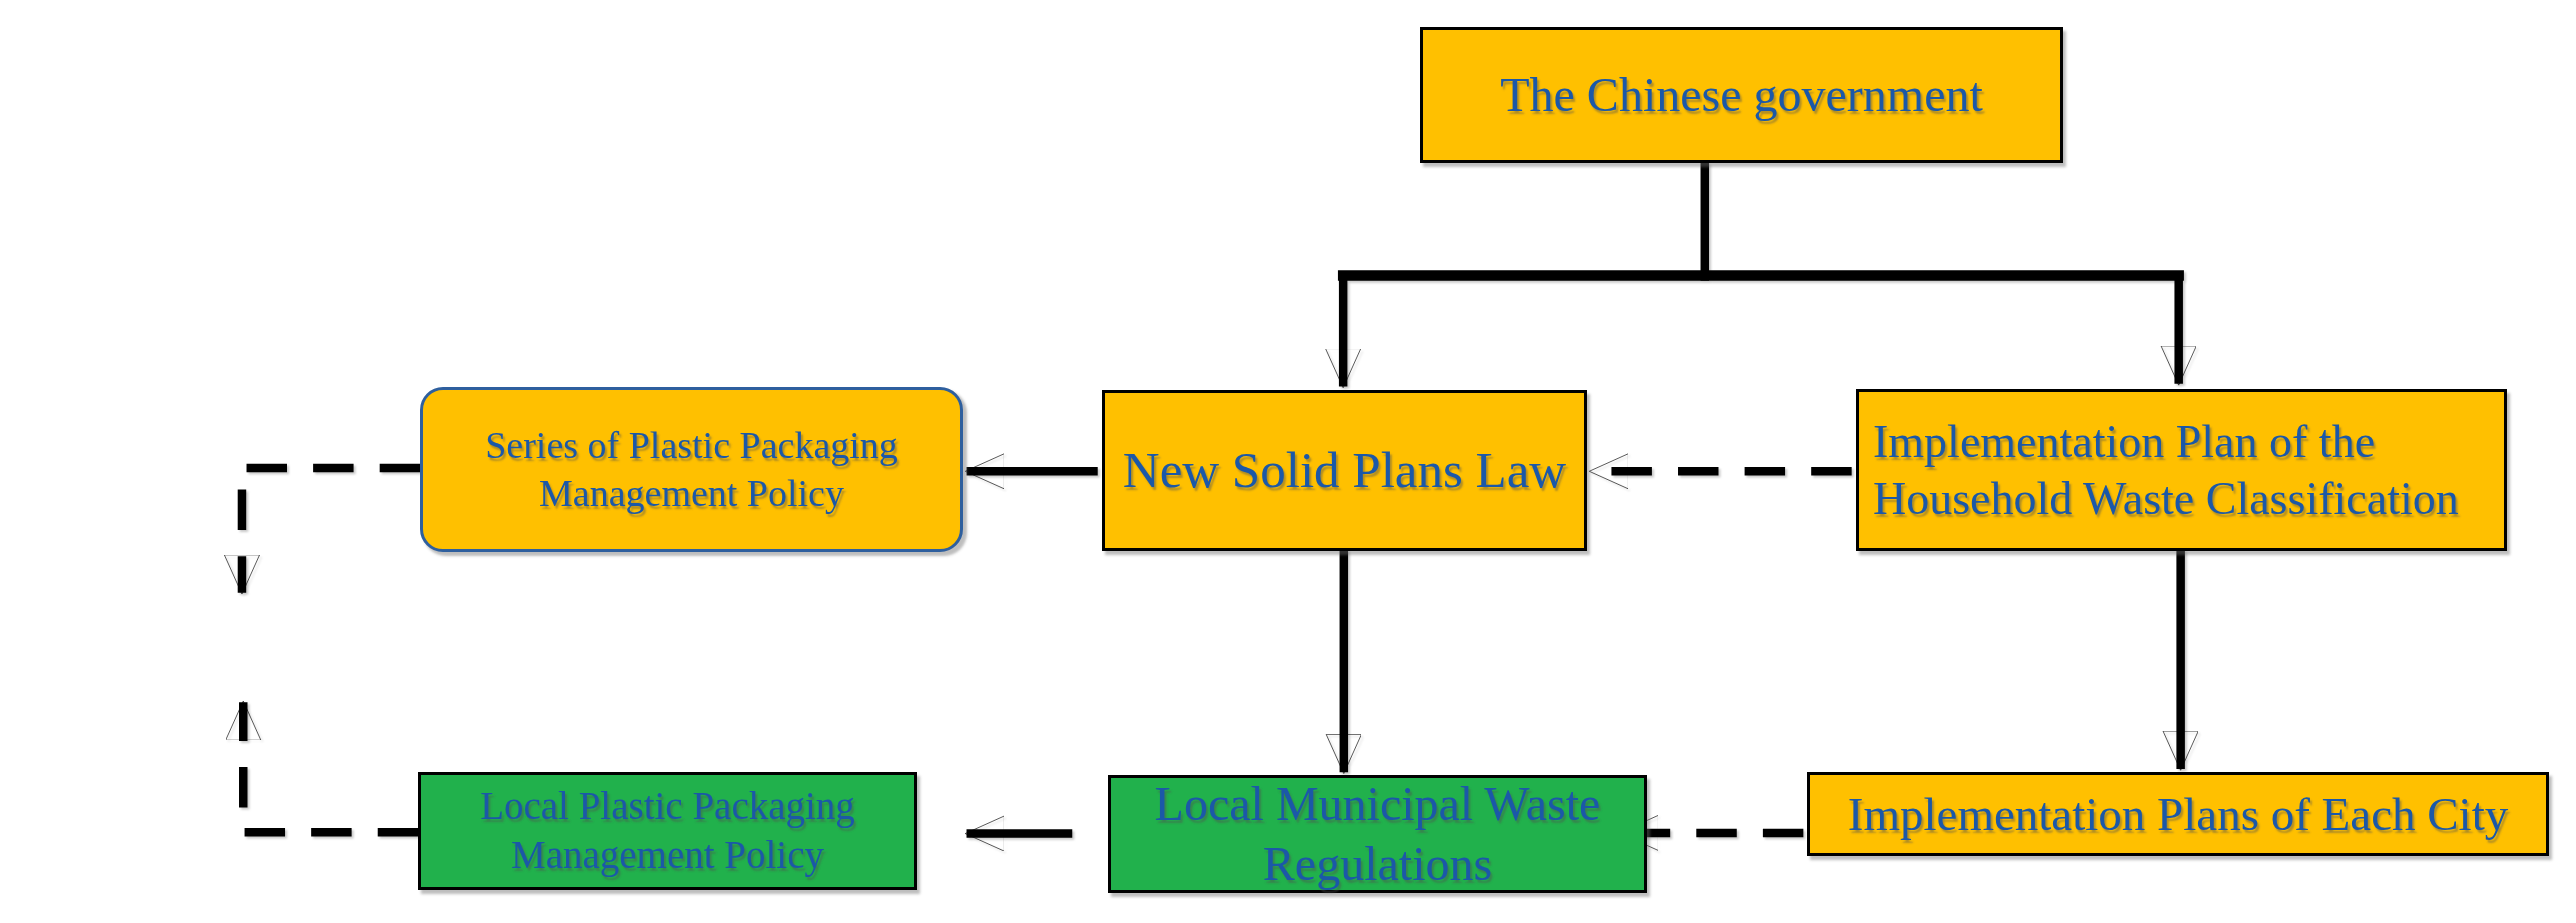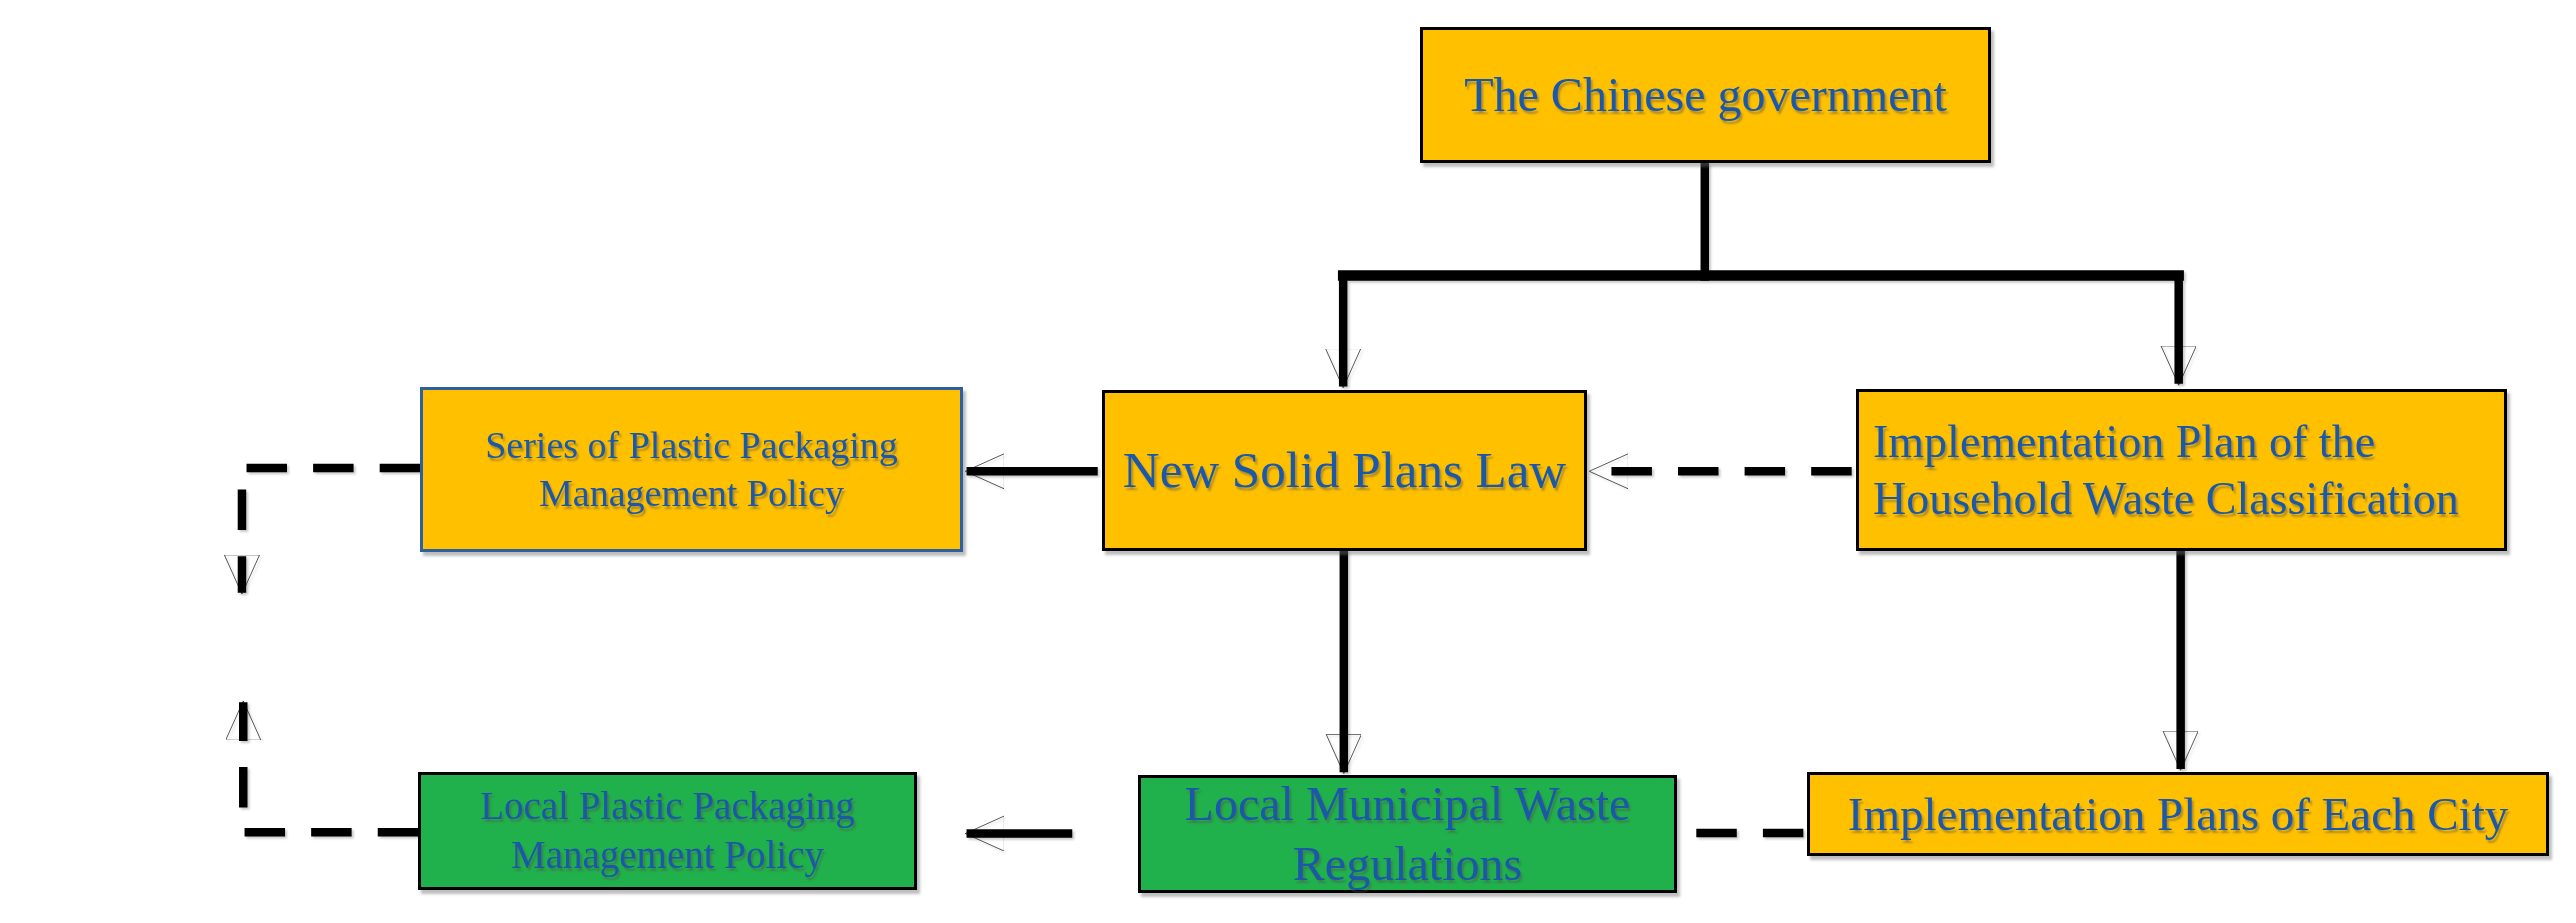--- a/index.html
+++ b/index.html
@@ -31,29 +31,29 @@
     border:3.9px solid var(--border-black);
     box-shadow:3.3px 3.9px 2.6px rgba(110,110,110,0.45);
     white-space:pre-line;
     line-height:1.25;
     text-shadow:2px 2.6px 2px rgba(80,80,80,0.45);
   }
   .node-yellow{background:var(--box-yellow);}
   .node-green{background:var(--box-green);}
   .border-blue{border:3.3px solid var(--border-blue);}
 
-  .node-gov           {left:1420px;top:27px;  width:571px; height:136px;font-size:48px;}
-  .node-series        {left:420px; top:387px; width:543px; height:165px;font-size:38px;}
+  .node-gov           {left:1420px;top:27px;  width:643px; height:136px;font-size:48px;}
+  .node-series        {left:420px; top:387px; width:543px; height:165px;font-size:38px;border-radius:23px;}
   .node-nswl          {left:1102px;top:390px; width:485px; height:161px;font-size:51px;}
   .node-impl-plan     {left:1856px;top:389px; width:651px; height:162px;font-size:46px;
                        justify-content:flex-start;text-align:left;padding-left:14px;}
   .node-penalties     {left:18.3px;  top:596px; width:468px; height:104px;font-size:46px;
                        justify-content:flex-start;text-align:left;padding-left:25px;}
   .node-local-plastic {left:418px; top:772px;width:499px; height:118px;font-size:39px;}
-  .node-local-muni    {left:1138px;top:775px;width:539px; height:118px;font-size:48px;}
+  .node-local-muni    {left:1108px;top:775px;width:539px; height:118px;font-size:48px;}
   .node-impl-city     {left:1807px;top:772px;width:742px;height:84px;font-size:47px;}
 </style>
 </head>
 <body>
 
 <div class="canvas">
 
   <svg class="connectors" viewBox="0 0 3945 1414" xmlns="http://www.w3.org/2000/svg">
     <defs>
       <marker id="ah" markerUnits="userSpaceOnUse" markerWidth="80" markerHeight="70" refX="58" refY="27" orient="auto">

